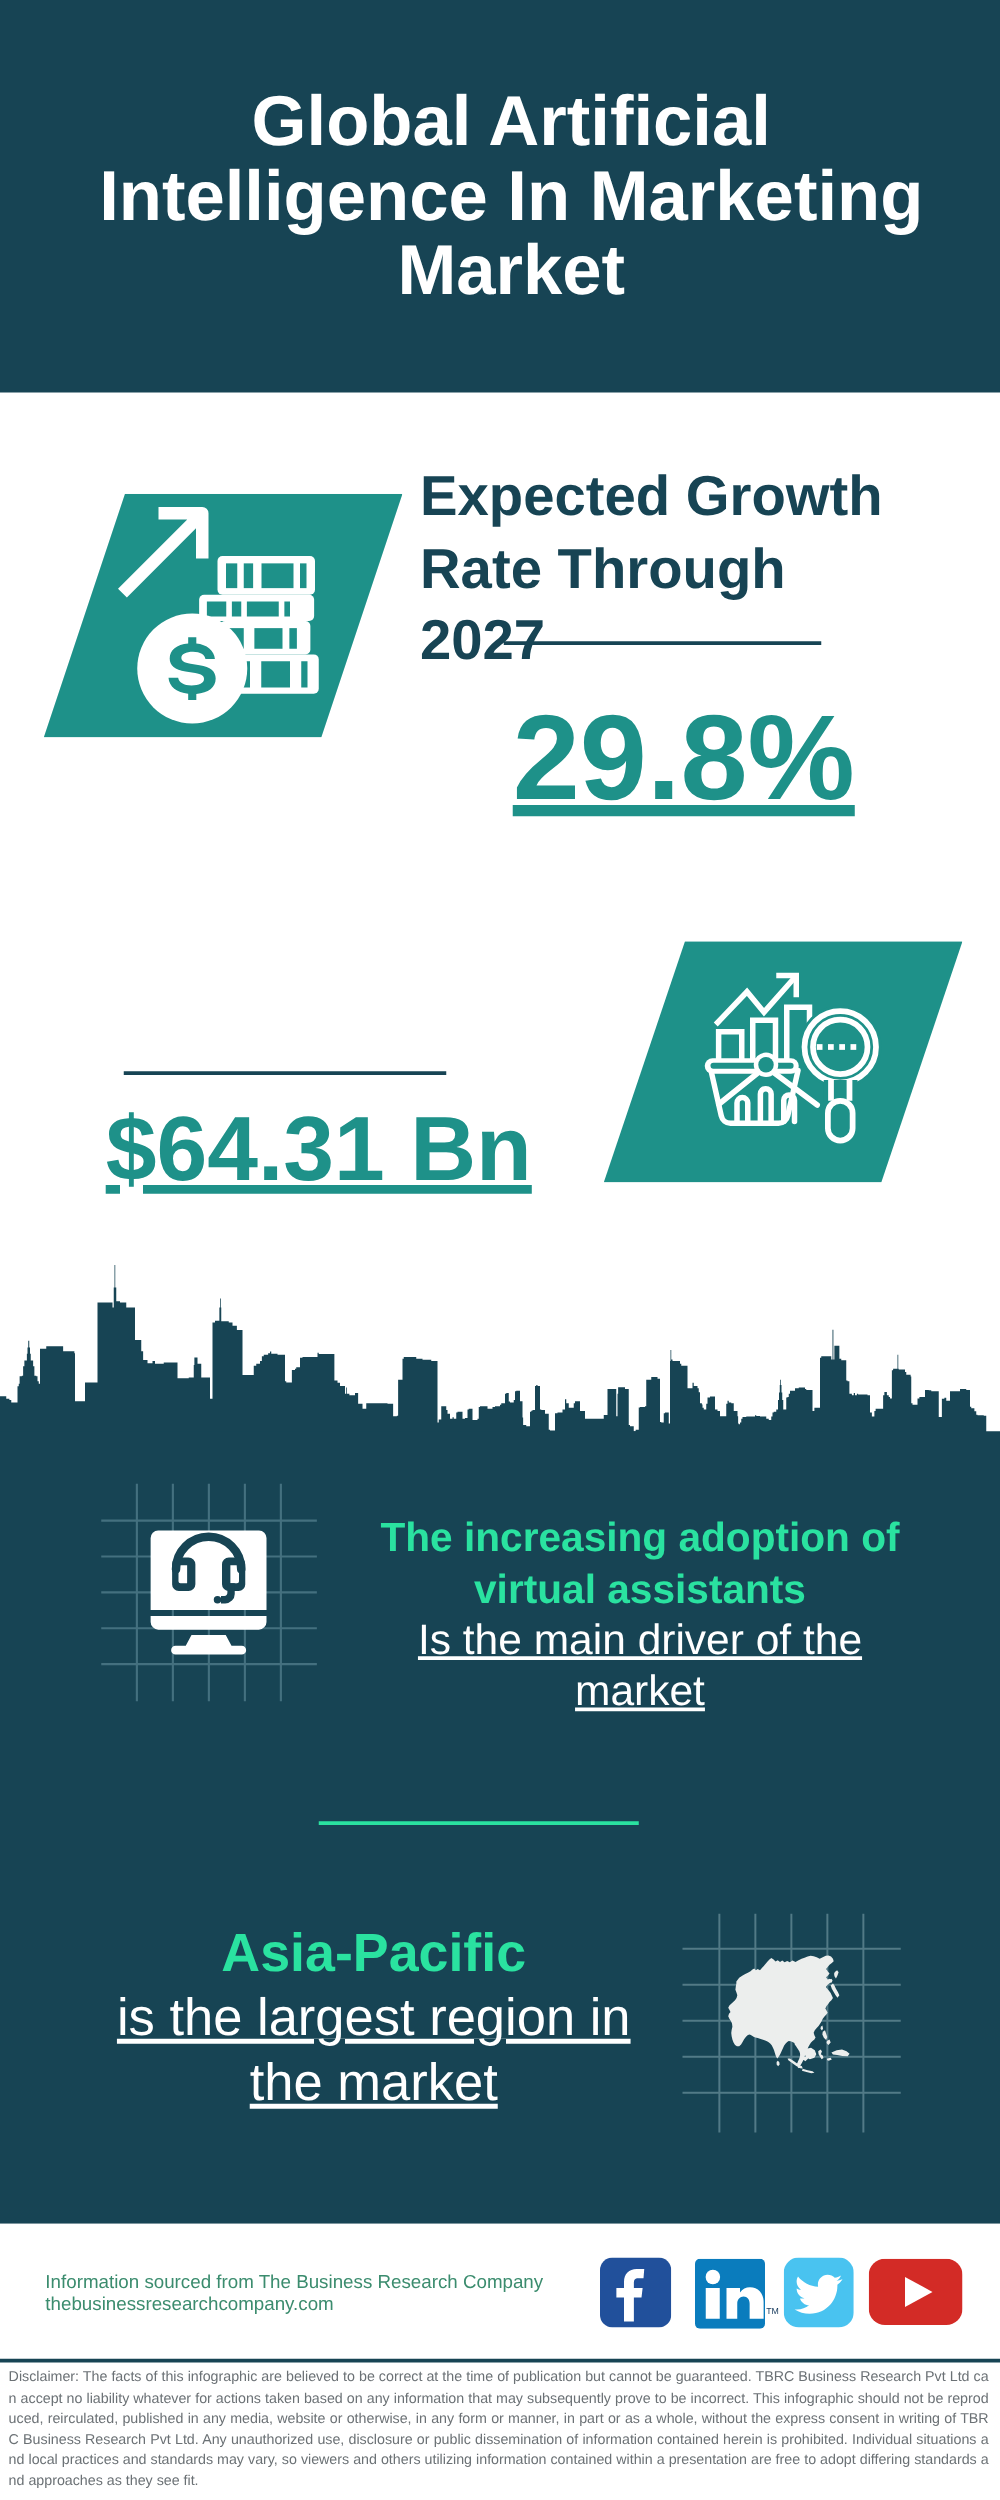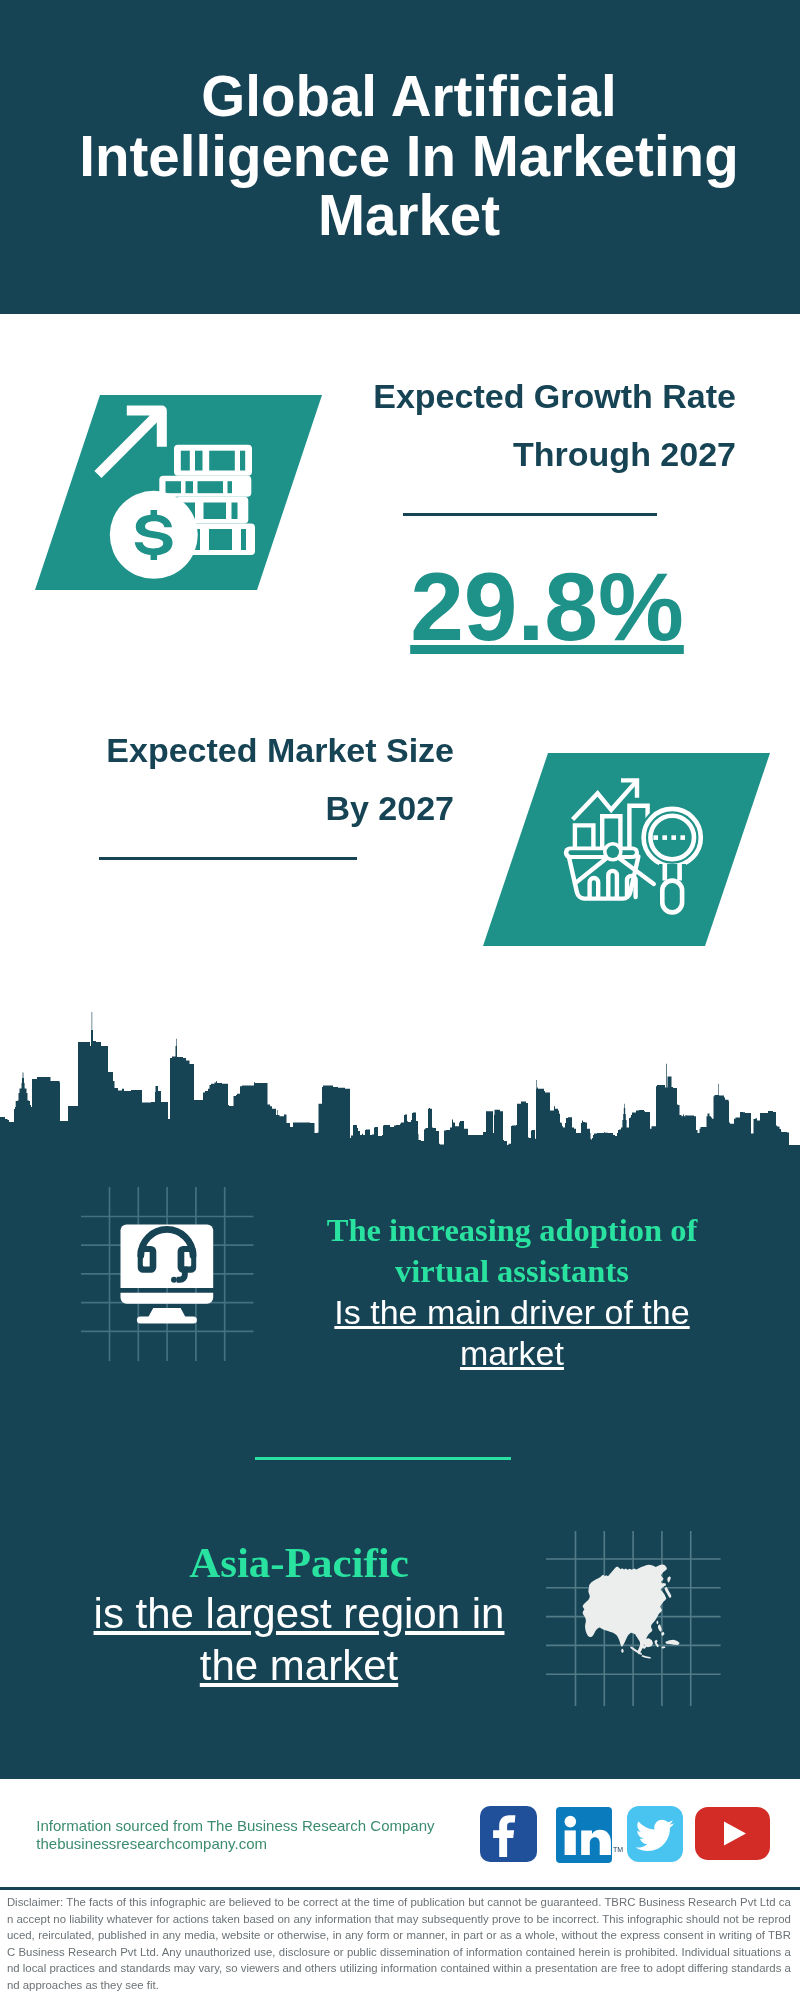--- a/index.html
+++ b/index.html
@@ -13,29 +13,29 @@
     font-size:56.5px;font-weight:bold;line-height:59.5px;}
 
   
   .para{position:absolute;background:#1E9189;}
   .para1{left:35px;top:395px;width:287px;height:195px;
      clip-path:polygon(65px 0, 287px 0, 222px 195px, 0 195px);}
   .para2{left:483px;top:753px;width:287px;height:193px;
      clip-path:polygon(65px 0, 287px 0, 222px 193px, 0 193px);}
 
   
-  .stat-title{position:absolute;color:#174454;font-size:34px;font-weight:bold;line-height:57.6px;text-align:right;}
+  .stat-title{position:absolute;color:#174454;font-size:45px;font-weight:bold;line-height:57.6px;text-align:left;}
   .stat-rule{position:absolute;height:3px;background:#174454;}
   .stat-value{position:absolute;color:#1E9189;font-weight:bold;text-align:center;text-decoration:underline;}
 
   
   .skyline{position:absolute;left:0;top:1000px;width:800px;height:1000px;}
 
   
-  .dk-accent{color:#2AE2A0;font-weight:bold;display:block;font-size:32.5px;line-height:40.9px;font-family:Liberation Serif, serif;}
+  .dk-accent{color:#2AE2A0;font-weight:bold;display:block;font-size:32.5px;line-height:40.9px;}
   .dk-plain{color:#ffffff;font-weight:normal;display:block;font-size:34px;line-height:41px;text-decoration:underline;}
   .block-text{position:absolute;text-align:center;font-size:34px;line-height:41px;}
   .block-big .dk-accent{font-size:43px;line-height:50.4px;}
   .block-big .dk-plain{font-size:42px;line-height:51.5px;}
   .mint-rule{position:absolute;height:3px;background:#2AE2A0;}
 
   
   .footer{position:absolute;left:0;top:1779px;width:800px;height:108px;background:#ffffff;}
   .src-text{position:absolute;color:#3B8C6E;font-size:15px;line-height:25px;}
   .disclaimer-sep{position:absolute;left:0;top:1886.5px;width:800px;height:3.5px;background:#174454;}
@@ -87,22 +87,22 @@
       <g transform="translate(153.8,534.8) scale(0.88) translate(-153.8,-534.8)">
           <path fill="#1E9189" d="M150.1 506.5 h7.4 v5.5 c9.6 0.8 16.3 6.6 16.9 14.2 h-8.6 c-0.6-4-4.6-6.7-11.3-6.7 c-6.5 0-10.6 2.2-10.6 5.6 c0 2.9 2.4 4.4 8.3 5.4 l8.3 1.4 c9.9 1.7 14.6 5.5 14.6 12 c0 8-6.6 13.2-17.6 14 v5.5 h-7.4 v-5.6 c-10.4-0.9-17.3-6.5-17.9-14.5 h8.8 c0.7 4.3 5 7 12.1 7 c6.9 0 11.4-2.3 11.4-5.9 c0-2.9-2.3-4.5-8-5.4 l-8.8-1.5 c-9.8-1.7-14.4-5.5-14.4-11.8 c0-7.6 6.3-12.7 16.8-13.6 Z"></path>
         </g>
     </g>
   </svg>
 
   <div class="stat-title" style="left:336px;top:368px;width:400px;">Expected Growth Rate Through 2027</div>
   <div class="stat-rule" style="left:403px;top:513px;width:254px;"></div>
   <div class="stat-value" style="left:347px;top:557px;width:400px;font-size:96.5px;line-height:100px;">29.8%</div>
 
-  <div class="stat-title" style="left:54px;top:722px;width:400px;">Expected Market Size By 2027</div>
   <div class="stat-rule" style="left:99px;top:856.5px;width:258px;"></div>
+  <div class="stat-value" style="left:55px;top:882px;width:400px;font-size:73px;line-height:76px;">$64.31 Bn</div>
 
   <svg style="position:absolute;left:558px;top:772px;width:164px;height:150px;" viewBox="558 772 164 150" xmlns="http://www.w3.org/2000/svg">
 
     <g fill="none" stroke="#ffffff" stroke-width="4.4" stroke-linecap="butt" stroke-linejoin="miter">
       <polyline points="572.6,819.6 597.6,793.4 611.2,809.8 635.4,782.4"></polyline>
       <path d="M574.9 851 V825.4 H593.4 V851"></path>
       <path d="M602.2 851 V816.2 H620.4 V851"></path>
       <path d="M629.4 851 V805.8 H647.6 V851"></path>
     </g>
     <path fill="#ffffff" d="M621.0 778.2 h18.2 v19.6 h-4.4 v-15.2 h-13.8 Z"></path>

